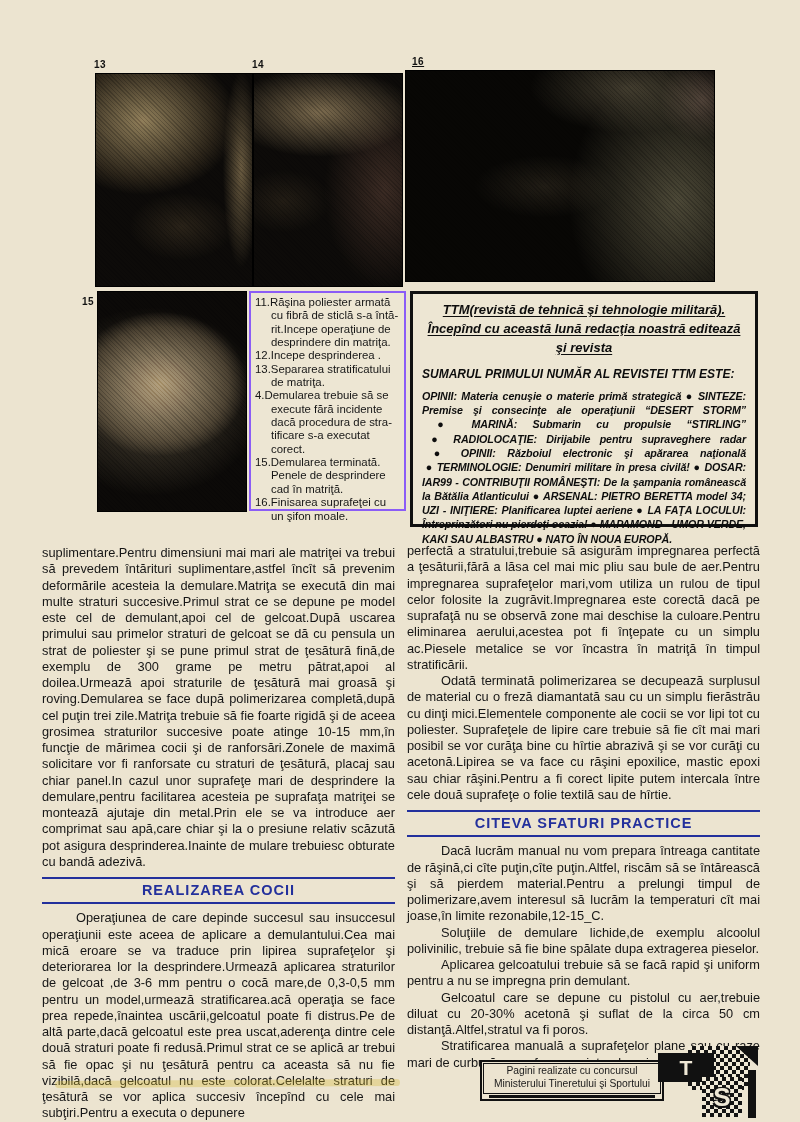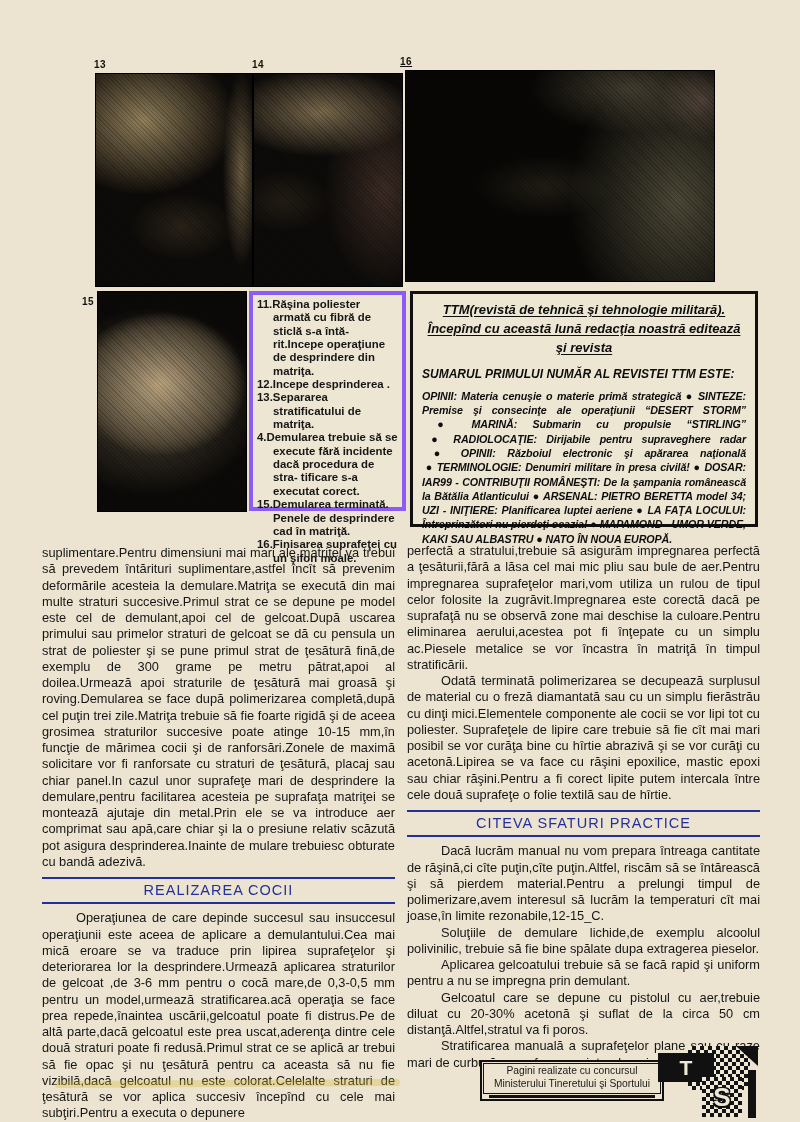--- a/index.html
+++ b/index.html
@@ -49,23 +49,23 @@
       radial-gradient(ellipse 105px 88px at 42% 42%, rgba(192,172,136,.9), rgba(122,106,80,.5) 65%, transparent 82%),
       radial-gradient(ellipse 135px 115px at 36% 50%, rgba(150,135,105,.5), transparent 82%),
       #0c0a08;
   }
   .photo-label{
     position:absolute;font-size:10px;font-weight:bold;color:#111;letter-spacing:.5px;
   }
   
   .caption-box{
     position:absolute;left:249px;top:291px;width:157px;height:220px;
-    border:4px solid #8b5cf6;background:#ede6d3;
+    border:2px solid #8b5cf6;background:#ede6d3;
     padding:3px 3px 2px 4px;box-sizing:border-box;
-    font-size:11.4px;font-weight:bold;line-height:1.17;
+    font-size:11.4px;font-weight:normal;line-height:1.17;
   }
   .caption-item{padding-left:16px;text-indent:-16px;text-align:left;}
   
   .ttm-box{
     position:absolute;left:410px;top:291px;width:348px;height:236px;
     border:3px solid #101010;background:#ede6d3;
     padding:7px 9px;box-sizing:border-box;
     font-style:italic;font-weight:bold;
   }
   .ttm-title{ text-align:center;font-size:13px;line-height:1.45;color:#0d0d0d; }
@@ -76,21 +76,21 @@
   
   .col{position:absolute;width:353px;font-size:12.8px;line-height:1.27;text-align:justify;}
   .col-left{left:42px;top:545px;}
   .col-right{left:407px;top:543px;}
   .col p{margin:0;}
   .indent{text-indent:34px;}
   .section-header{
     margin:7px 0 6px 0;
     border-top:2px solid #23309c;border-bottom:2px solid #23309c;
     padding:2px 0 3px 0;
-    text-align:center;font-weight:normal;font-size:14.5px;letter-spacing:1px;
+    text-align:center;font-weight:bold;font-size:14.5px;letter-spacing:1px;
     color:#23309c;
   }
   
   .credit-box{
     position:absolute;left:480px;top:1060px;width:178px;
     border:2px solid #111;padding:1px;background:#ece4d0;
   }
   .credit-inner{
     border:1px solid #111;padding:1px 4px 2px 4px;
     font-size:10.3px;text-align:center;line-height:1.25;color:#1b1b1b;
@@ -121,21 +121,21 @@
     background:rgba(212,182,45,.32);border-radius:4px;transform:rotate(-.3deg);
   }
 </style>
 </head>
 <body>
 
 <div class="page">
 
   <div class="photo-label" style="left:94px;top:59px;">13</div>
   <div class="photo-label" style="left:252px;top:59px;">14</div>
-  <div class="photo-label" style="left:400px;top:56px;text-decoration:underline;">16</div>
+  <div class="photo-label" style="left:412px;top:56px;text-decoration:underline;">16</div>
   <div class="photo-label" style="left:82px;top:288px;margin-top:8px;">15</div>
 
   <div class="photo photo-13"></div>
   <div class="photo photo-14"></div>
   <div class="photo photo-16"></div>
   <div class="photo photo-15"></div>
 
   <div class="caption-box">
 
       <div class="caption-item"><span>11.</span><span>Răşina poliester armată cu fibră de sticlă s-a întă- rit.Incepe operaţiune de desprindere din matriţa.</span></div>

